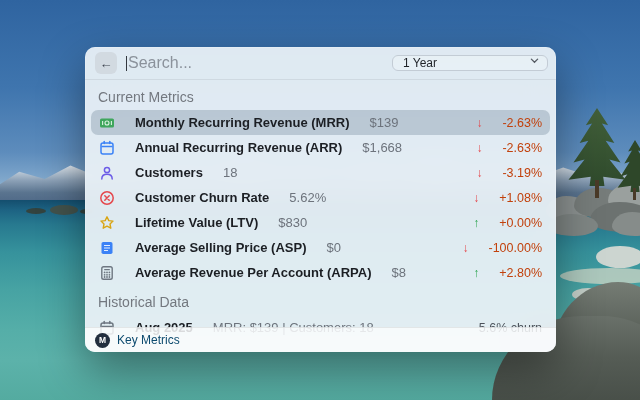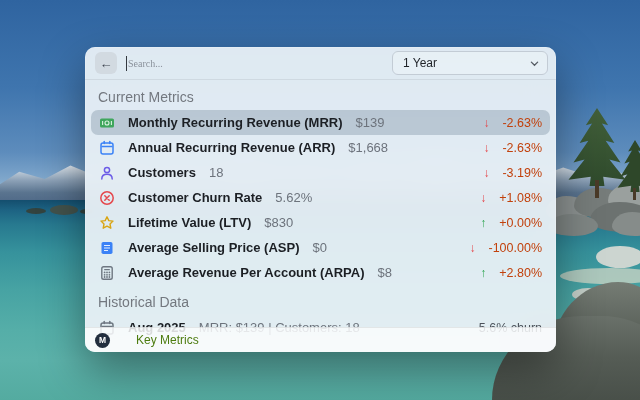--- a/index.html
+++ b/index.html
@@ -34,49 +34,49 @@
     background:rgba(234,241,247,0.94); backdrop-filter:blur(14px);
     border-radius:10px; box-shadow:0 18px 45px rgba(0,0,0,0.4), 0 0 0 0.5px rgba(255,255,255,0.4) inset;
     overflow:hidden; }
   .hdr { display:flex; align-items:center; height:33px; padding:0 8px 0 10px;
     border-bottom:1px solid rgba(0,0,0,0.07); }
   .back-btn { width:22px; height:22px; border-radius:6px; background:#d2dae1;
     display:flex; align-items:center; justify-content:center; color:#3d4450;
     font-size:13px; cursor:pointer; flex:0 0 auto; }
   .caret { width:1px; height:15px; background:#33383f; margin:0 1px 0 9px; }
   .search-input { flex:1; border:none; outline:none; background:transparent;
-    font-family:Liberation Serif, serif; font-size:10px; color:#7f1d1d; }
+    font-family:Liberation Sans, sans-serif; font-size:16px; color:#7f1d1d; }
   .search-input::placeholder { color:#8b929b; }
-  .dropdown { width:156px; height:24px; border:1px solid #c3ccd5; border-radius:6px;
-    background:rgba(255,255,255,0.28); display:flex; align-items:center;
+  .dropdown { width:156px; height:16px; border:1px solid #c3ccd5; border-radius:6px;
+    background:rgba(255,255,255,0.28); display:flex; 
     padding:0 8px 0 10px; cursor:pointer; flex:0 0 auto; }
   .dropdown .dd-label { flex:1; font-size:12px; color:#1f2328; }
   .dd-chev { color:#555b63; display:flex; }
 
   .body { padding:0 6px; }
   .sec-label { font-size:14px; color:#73787f; padding:9px 7px 5px; }
   .row { height:25px; border-radius:7px; display:flex; align-items:center;
-    padding:0 8px; gap:13px; cursor:pointer; }
+    padding:0 8px; gap:20px; cursor:pointer; }
   .row.selected { background:rgba(124,144,160,0.38); }
   .row .icon { width:16px; height:16px; flex:0 0 auto; display:flex; }
   .row .title { font-size:13px; font-weight:600; color:#1c1f24; white-space:nowrap; }
   .row .value { font-size:13px; color:#6d737c; white-space:nowrap; }
   .row .spacer { flex:1; }
   .trend { font-size:12px; font-weight:600; }
   .trend.down { color:#e5484d; }
   .trend.up { color:#2da44e; }
   .pct { font-size:12.5px; color:#c2410c; }
   .churn-right { font-size:12.5px; color:#4c525a;text-align:center; }
 
   .footer { position:absolute; left:0; right:0; bottom:0; height:25px;
     background:rgba(250,252,253,0.85); border-top:1px solid rgba(0,0,0,0.08);
     display:flex; align-items:center; padding:0 10px; gap:7px; }
   .logo { width:15px; height:15px; border-radius:50%; background:#222e3e; color:#fff;
     font-size:8.5px; font-weight:bold; display:flex; align-items:center; justify-content:center; }
-  .footer-label { font-size:12px; color:#4d7c0f;margin-left:19px; }
+  .footer-label { font-size:12px; color:#0c4a6e; }
 </style>
 </head>
 <body>
 
 <div class="bg">
   <div class="sky"></div>
   <div class="mountains"></div>
   <div class="water"></div>
   <div class="rock-s" style="left:26px;top:208px;width:20px;height:6px;background:#33433f;"></div>
   <div class="rock-s" style="left:50px;top:205px;width:28px;height:10px;background:#42524c;"></div>

